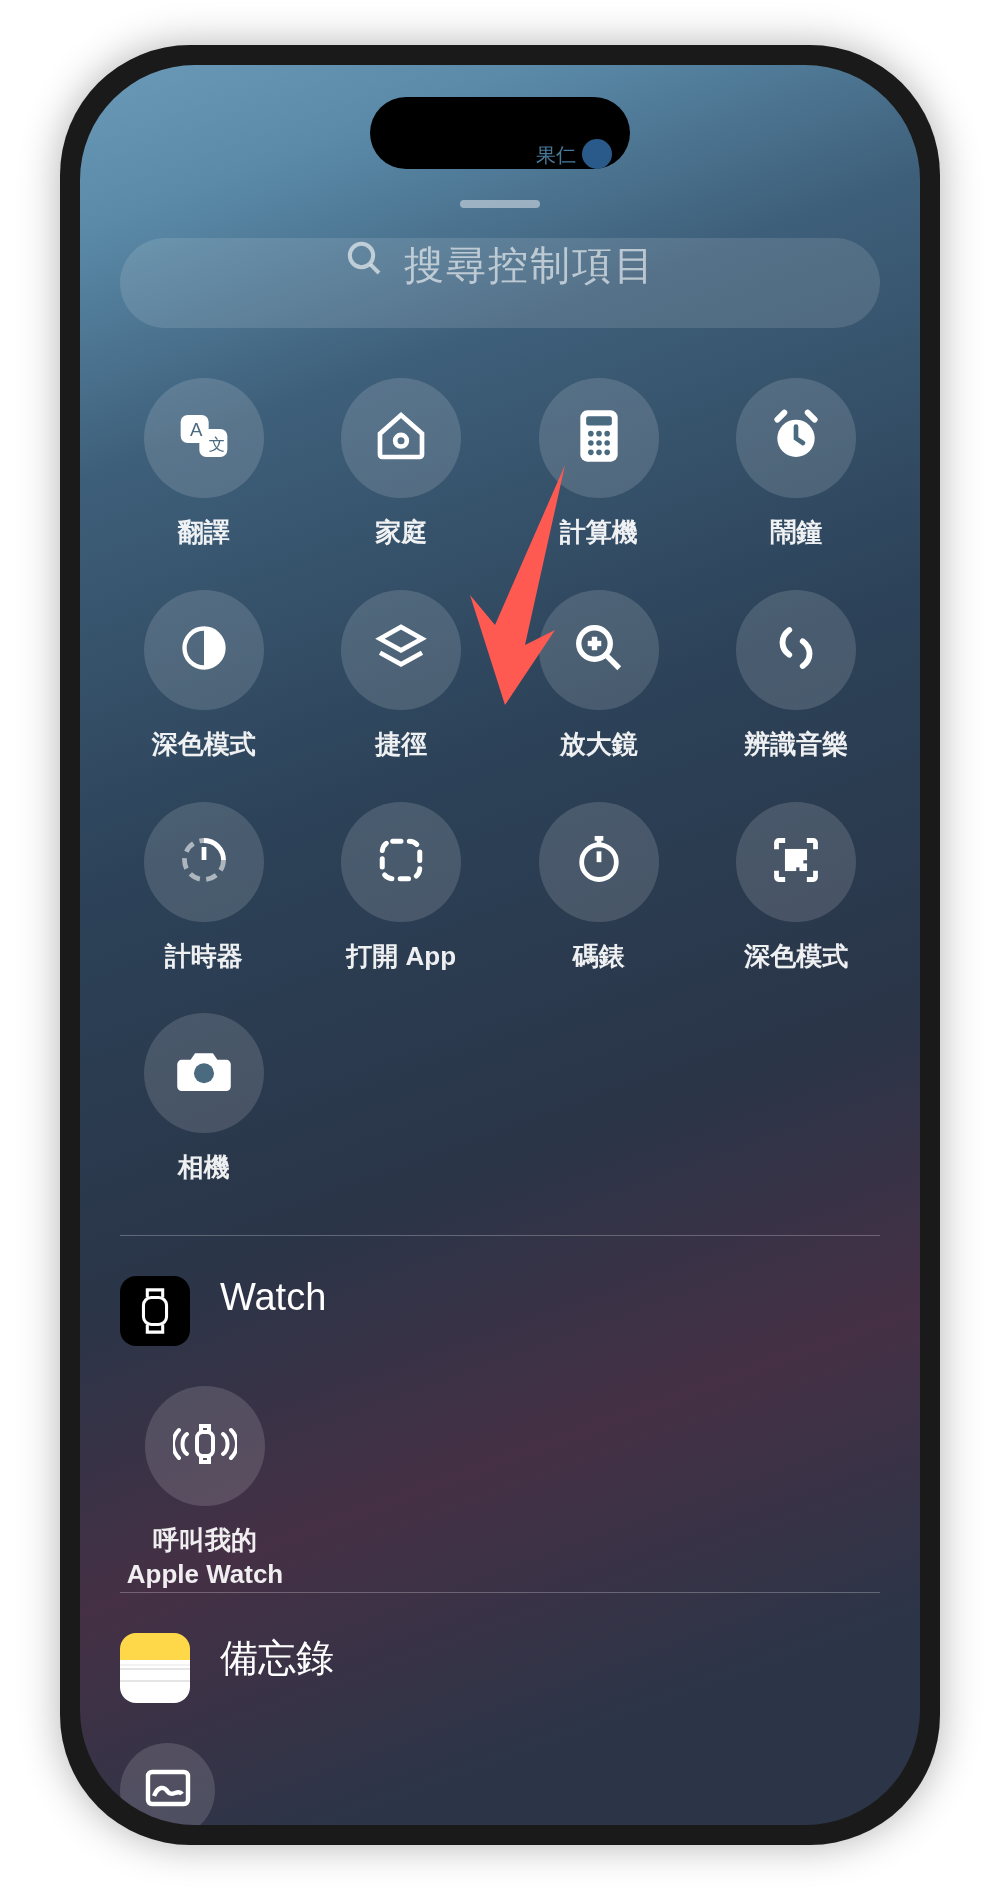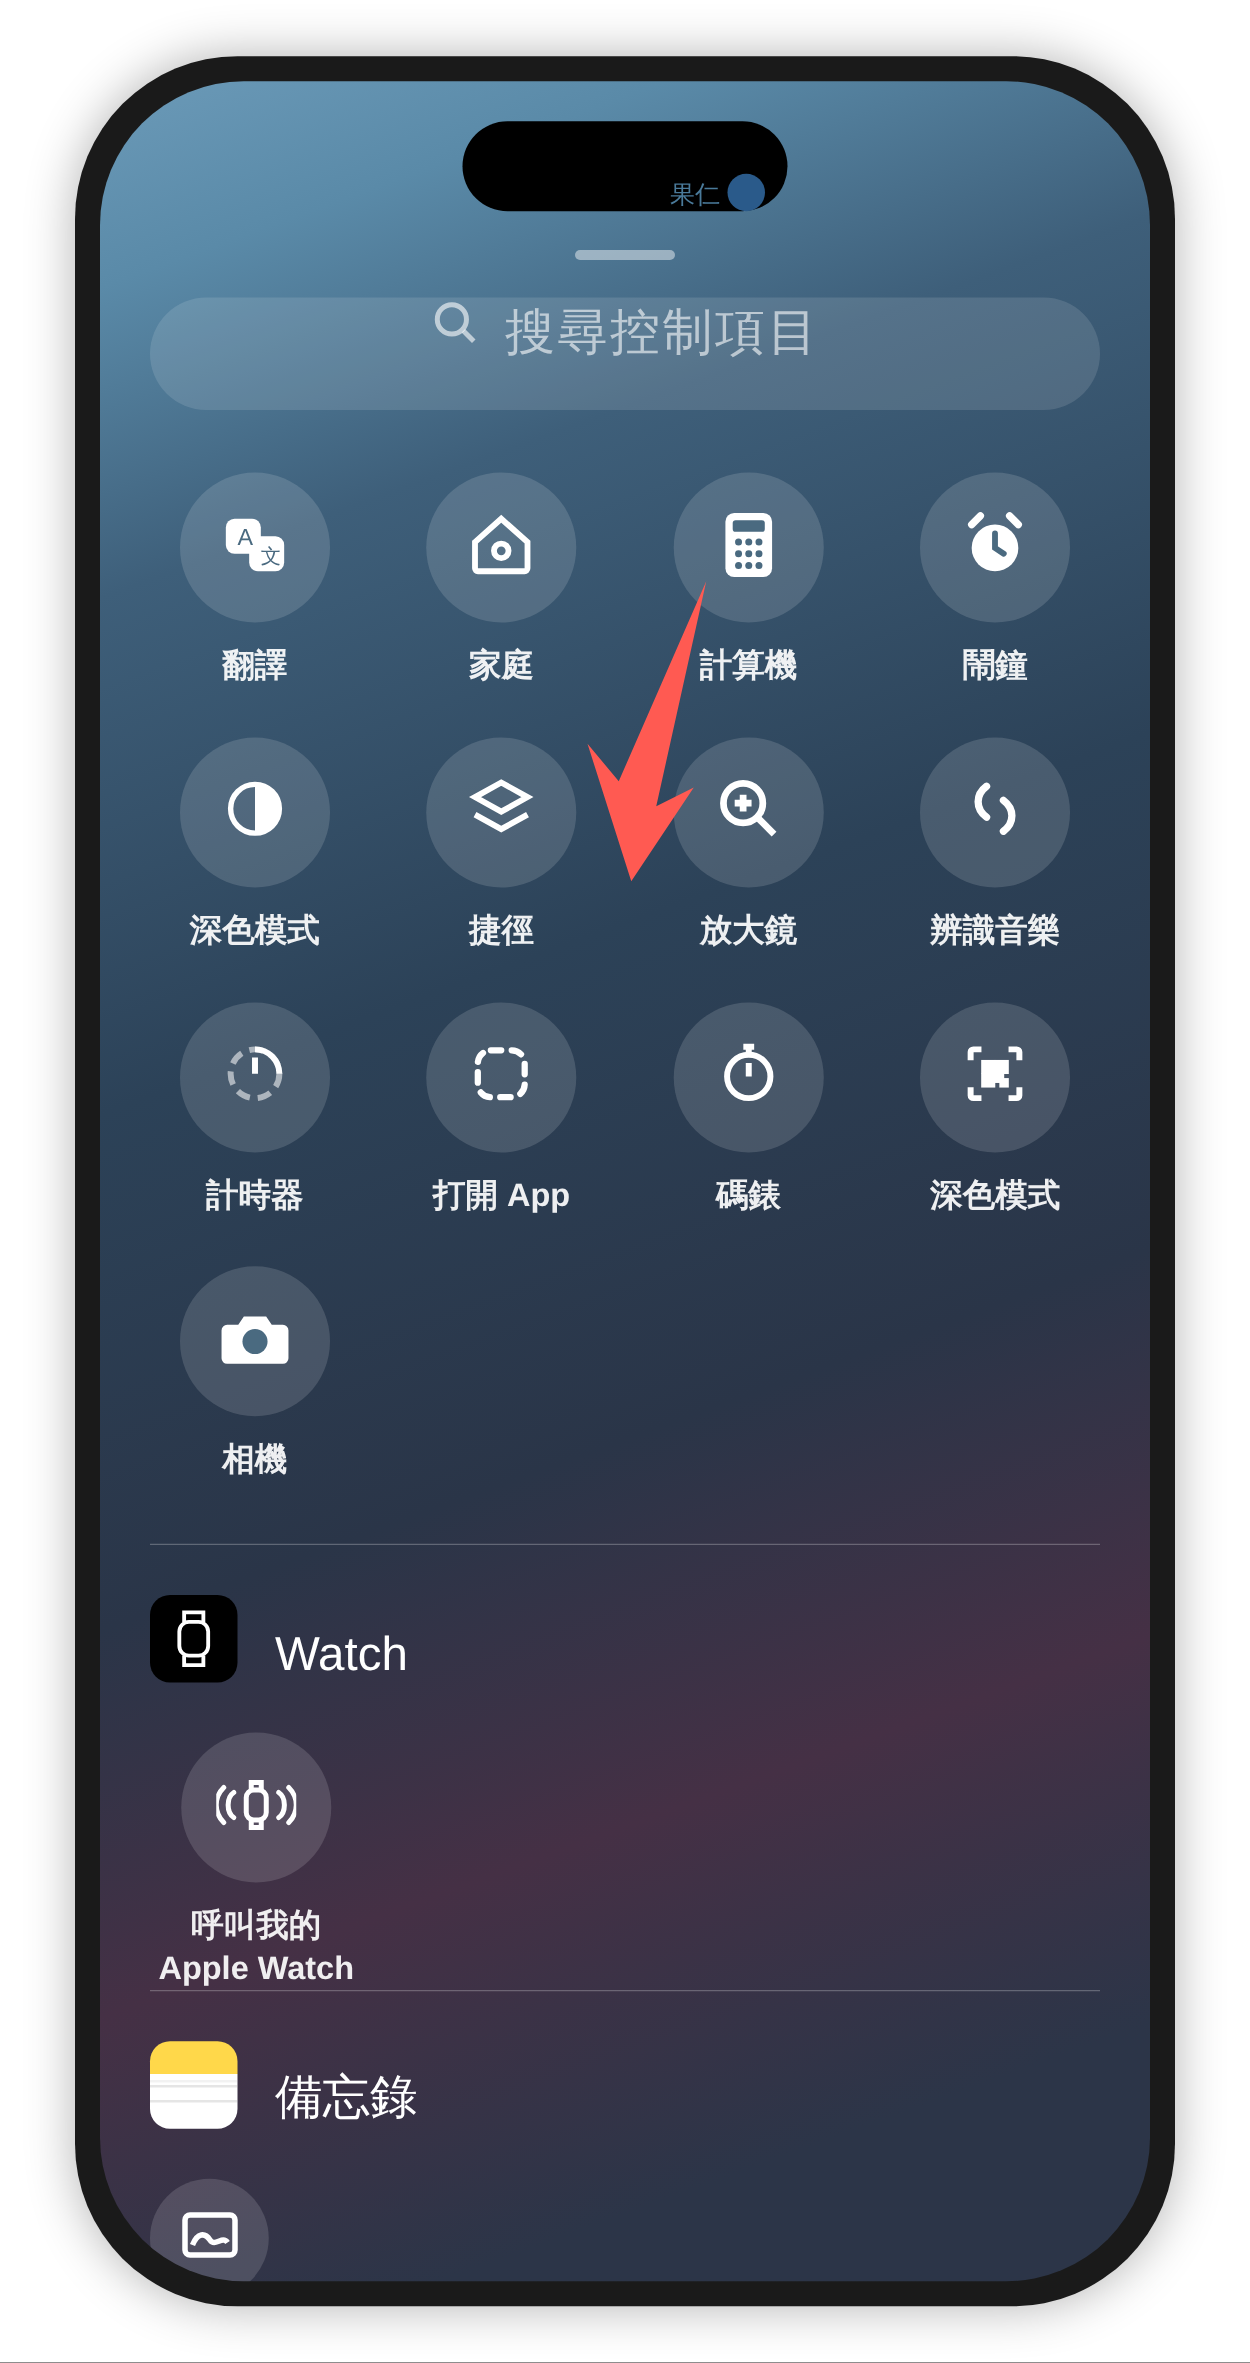--- a/index.html
+++ b/index.html
@@ -117,21 +117,21 @@
   line-height: 1.3;
   font-weight: bold;
 }
 .divider {
   height: 1px;
   background: rgba(255,255,255,0.25);
   margin: 0 0 40px;
 }
 .section-row {
   display: flex;
-  align-items: flex-end;
+  align-items: flex-start;
   gap: 30px;
   margin-bottom: 40px;
 }
 .section-icon {
   width: 70px;
   height: 70px;
   border-radius: 16px;
   background: #000;
   display: flex;
   align-items: center;

